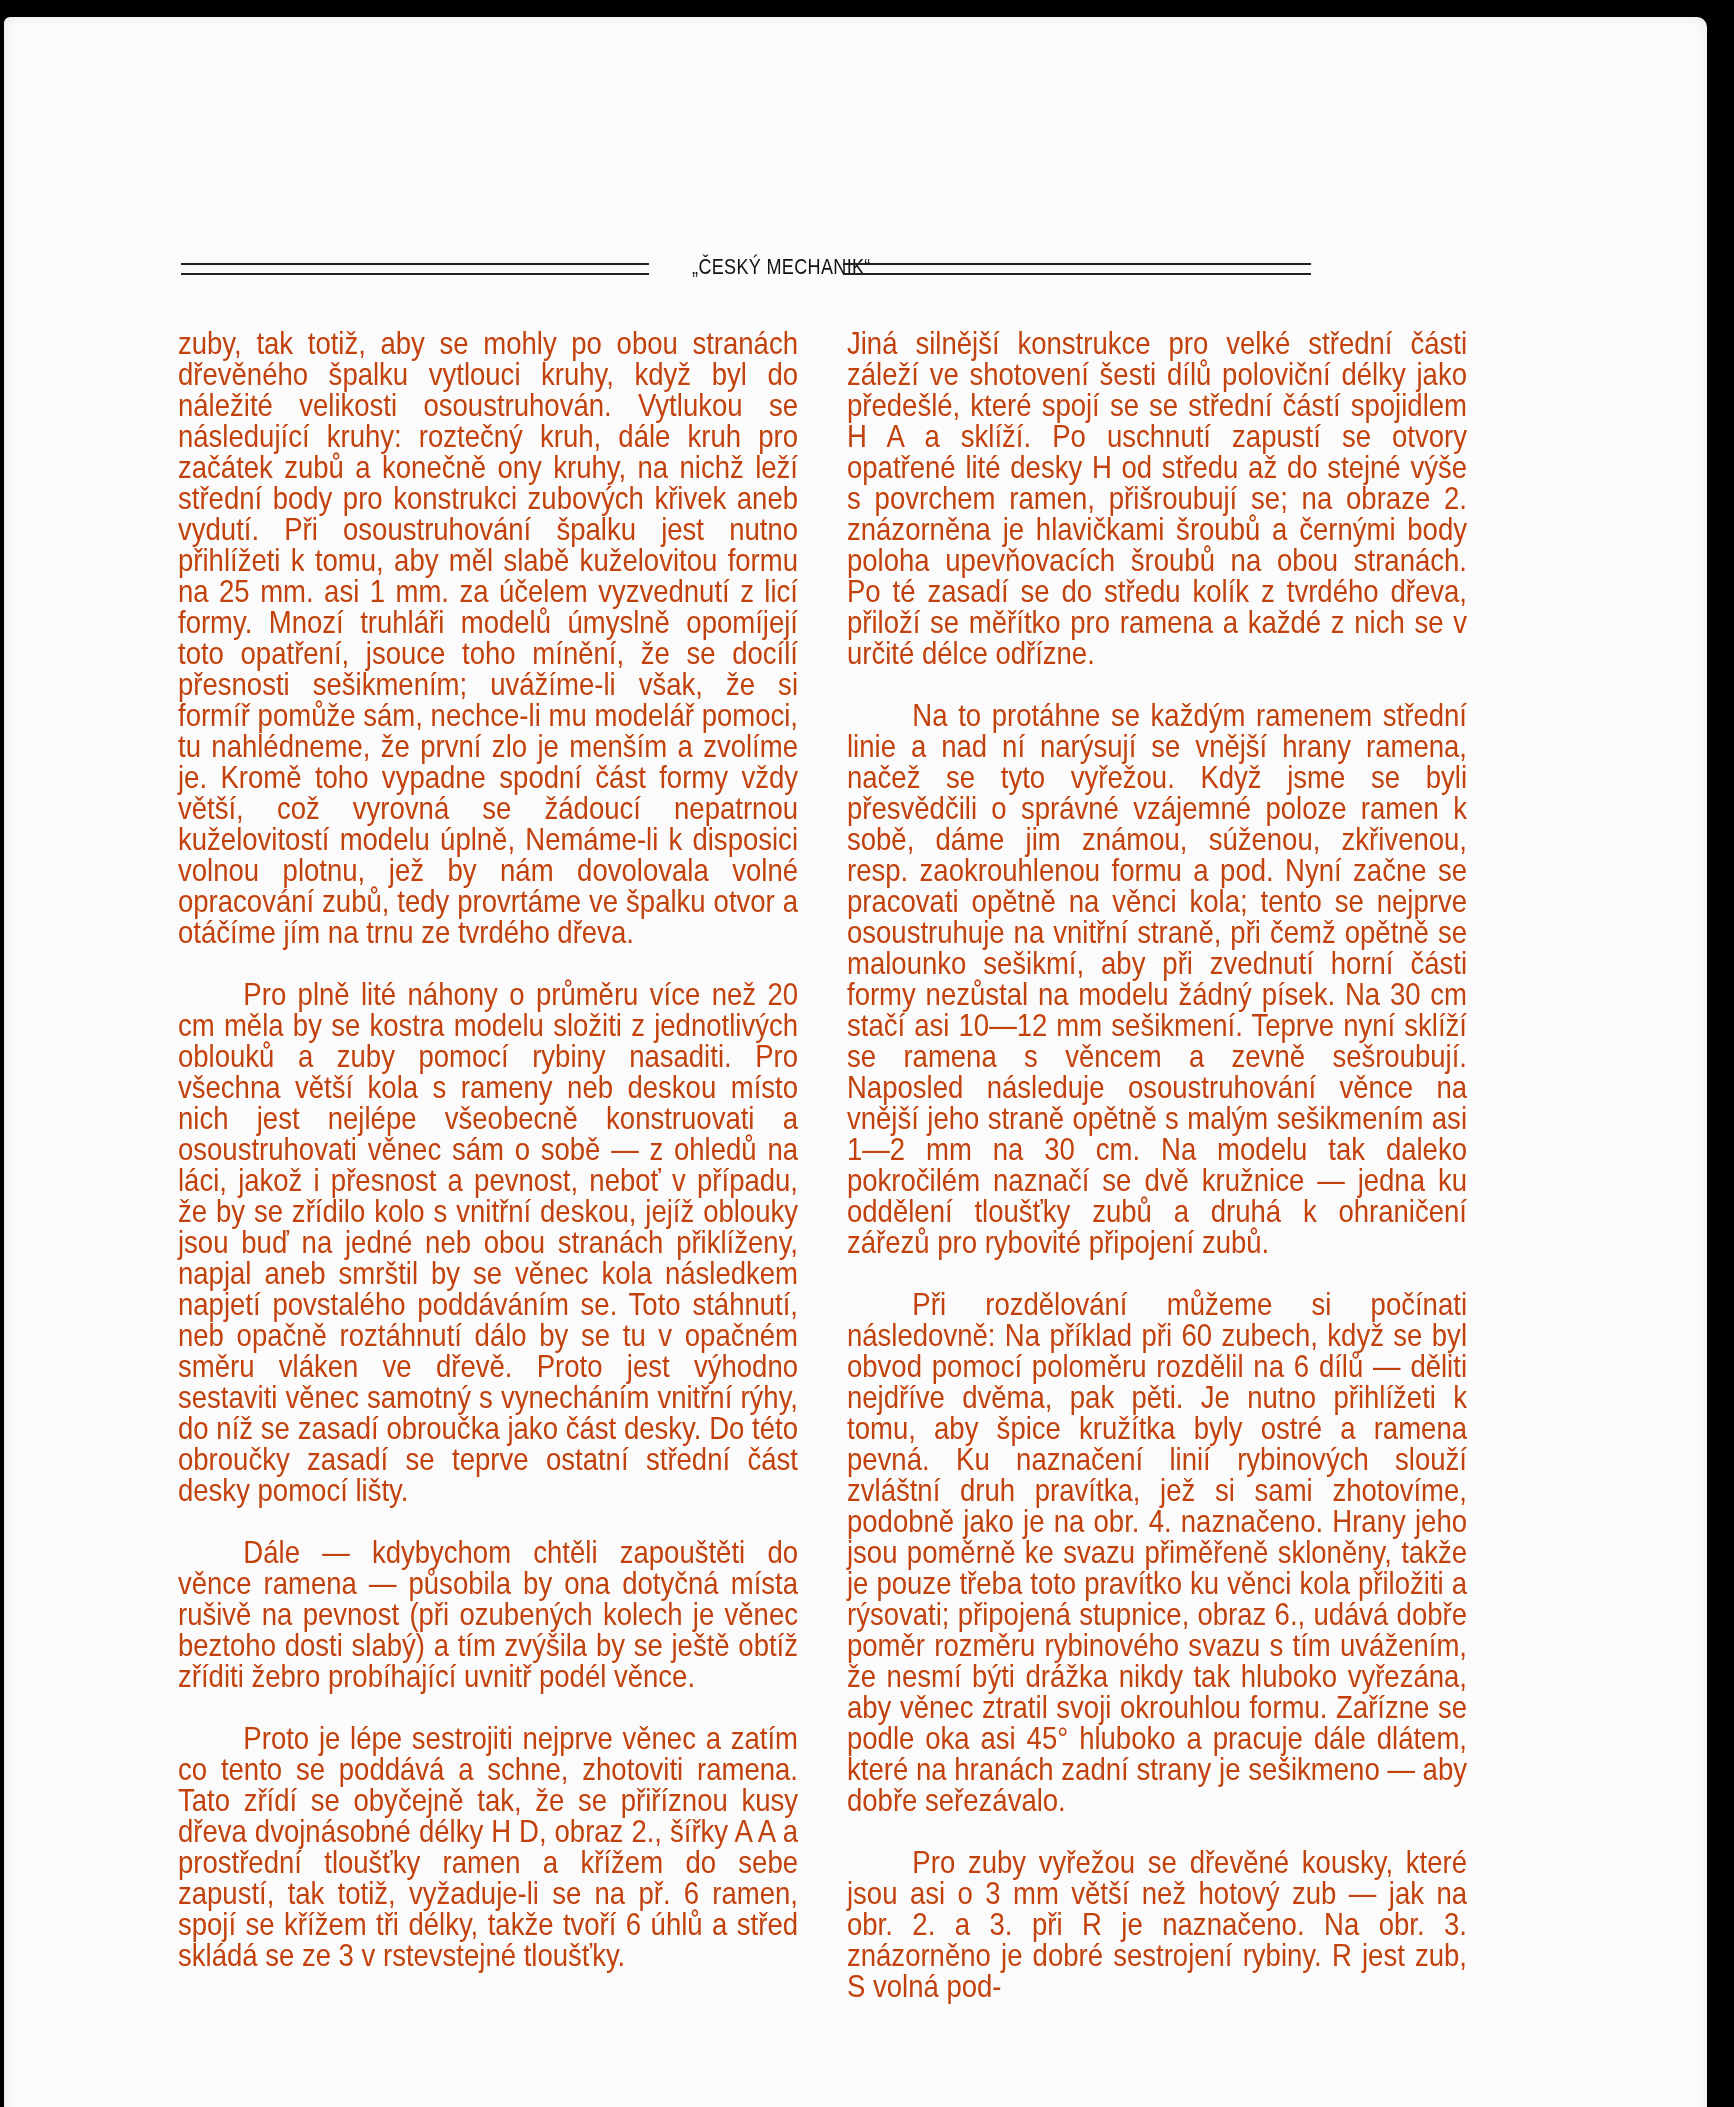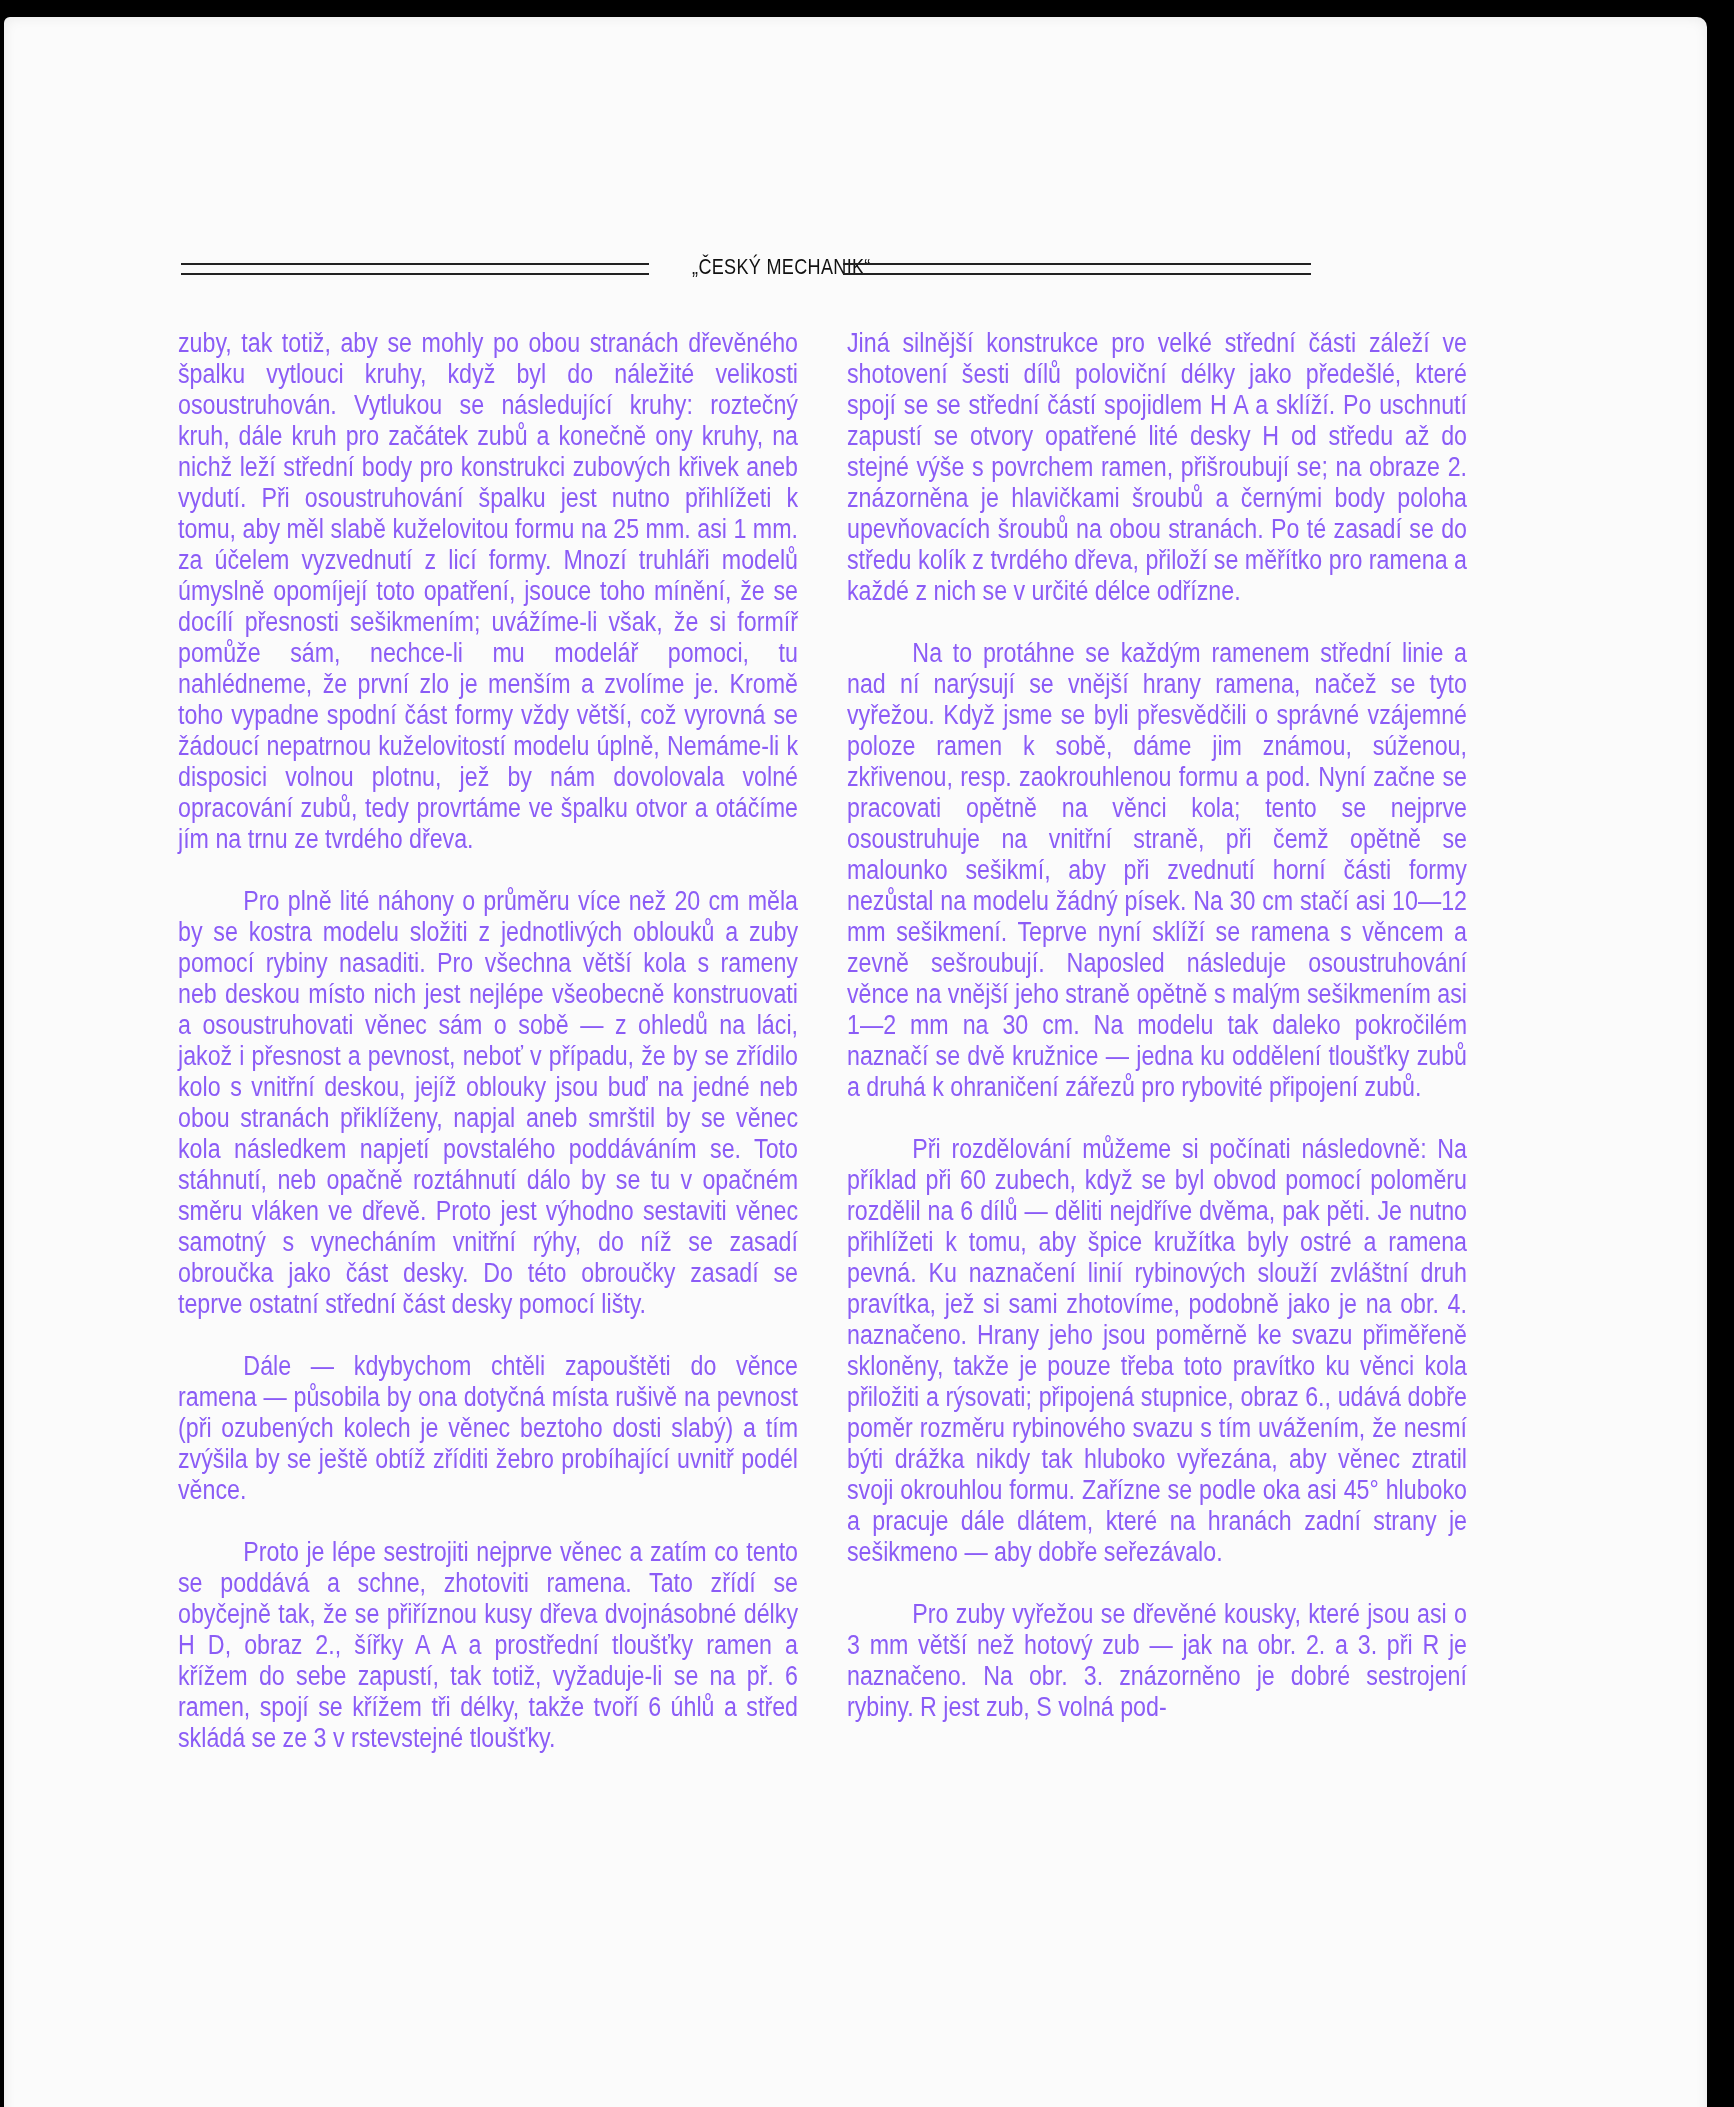--- a/index.html
+++ b/index.html
@@ -46,23 +46,23 @@
     color: #111;
     transform: scaleX(0.82);
     transform-origin: center;
     white-space: nowrap;
   }
   .column {
     position: absolute;
     top: 311px;
     width: 620px;
     font-family: "Liberation Sans Narrow", "Liberation Sans", sans-serif;
-    font-size: 27px;
+    font-size: 32px;
     line-height: 31px;
-    color: #8b5cf6;
+    color: #c2410c;
     text-align: justify;
     hyphens: manual;
   }
   .col-left { left: 174px; }
   .col-right { left: 843px; }
   .column p {
     margin: 0 0 31px 0;
     text-indent: 0;
   }
   .column p.indent { text-indent: 76px; }

